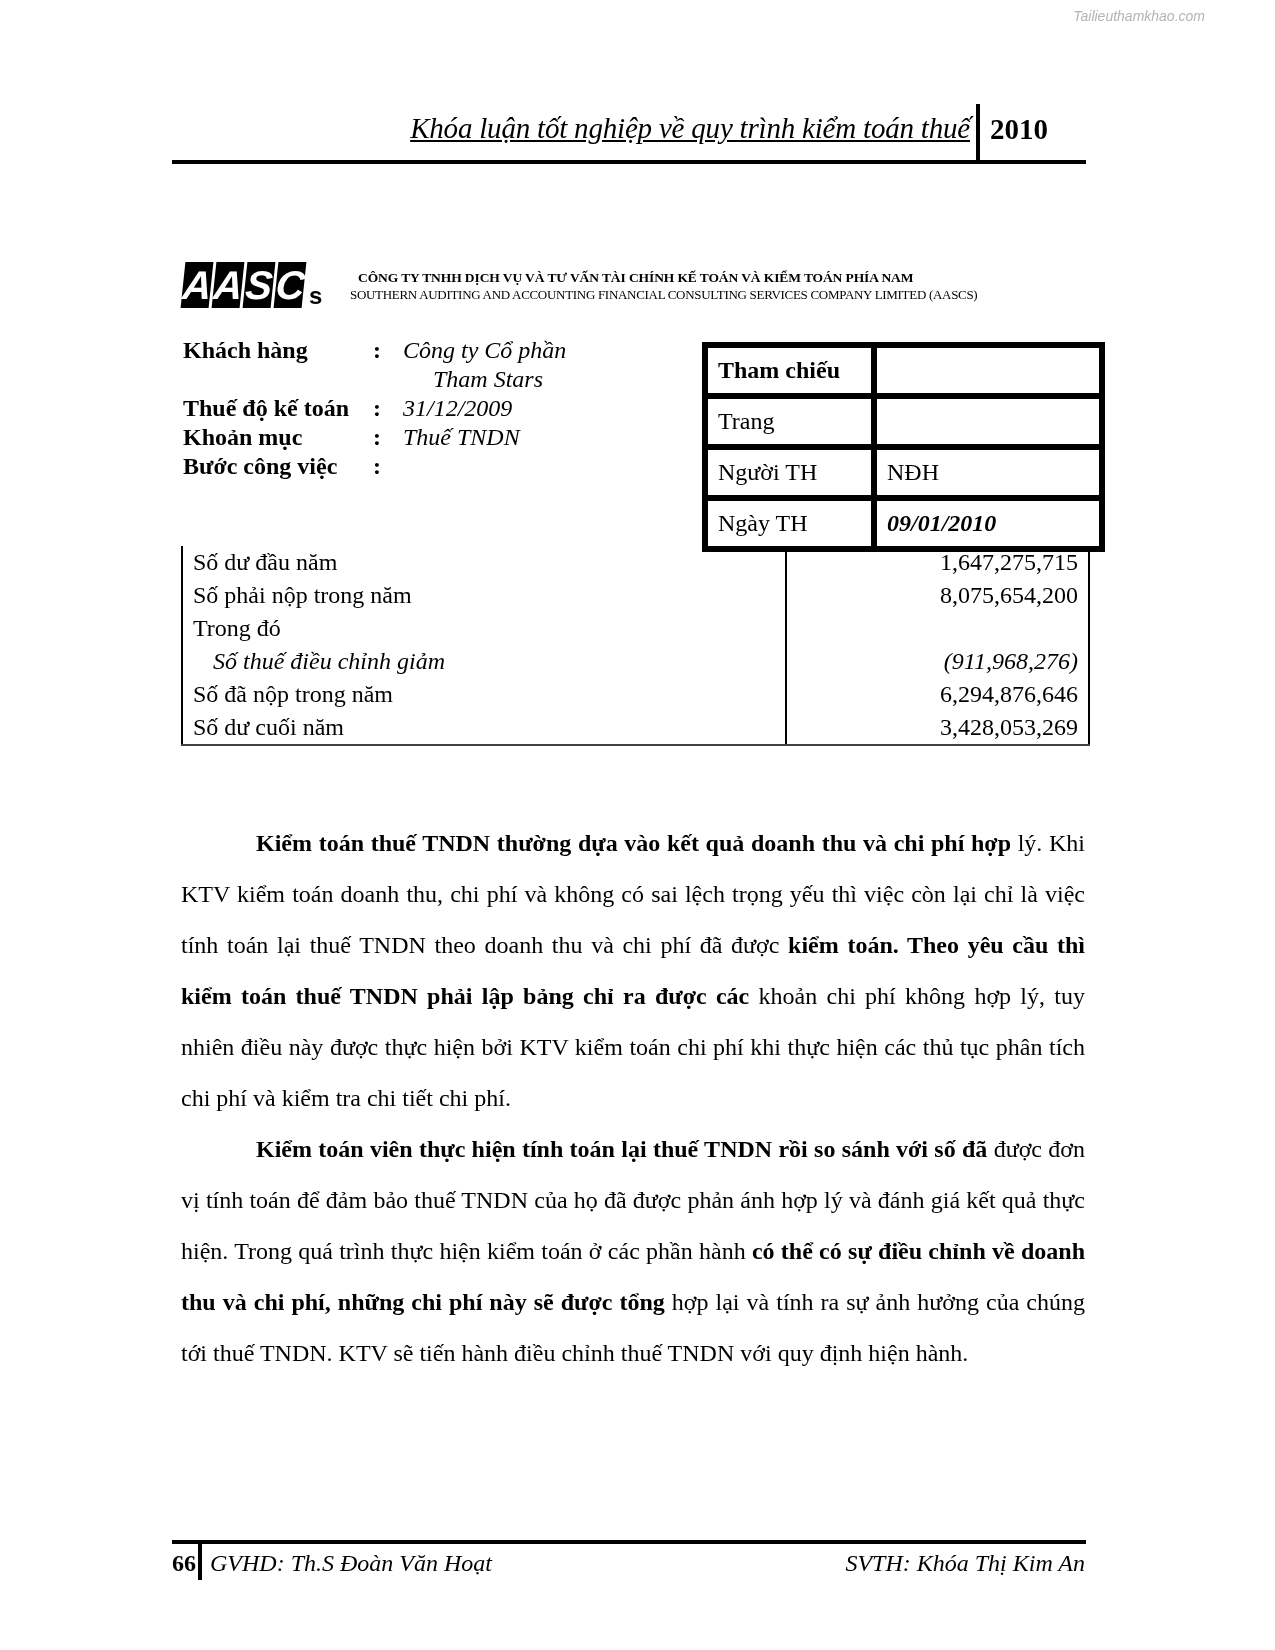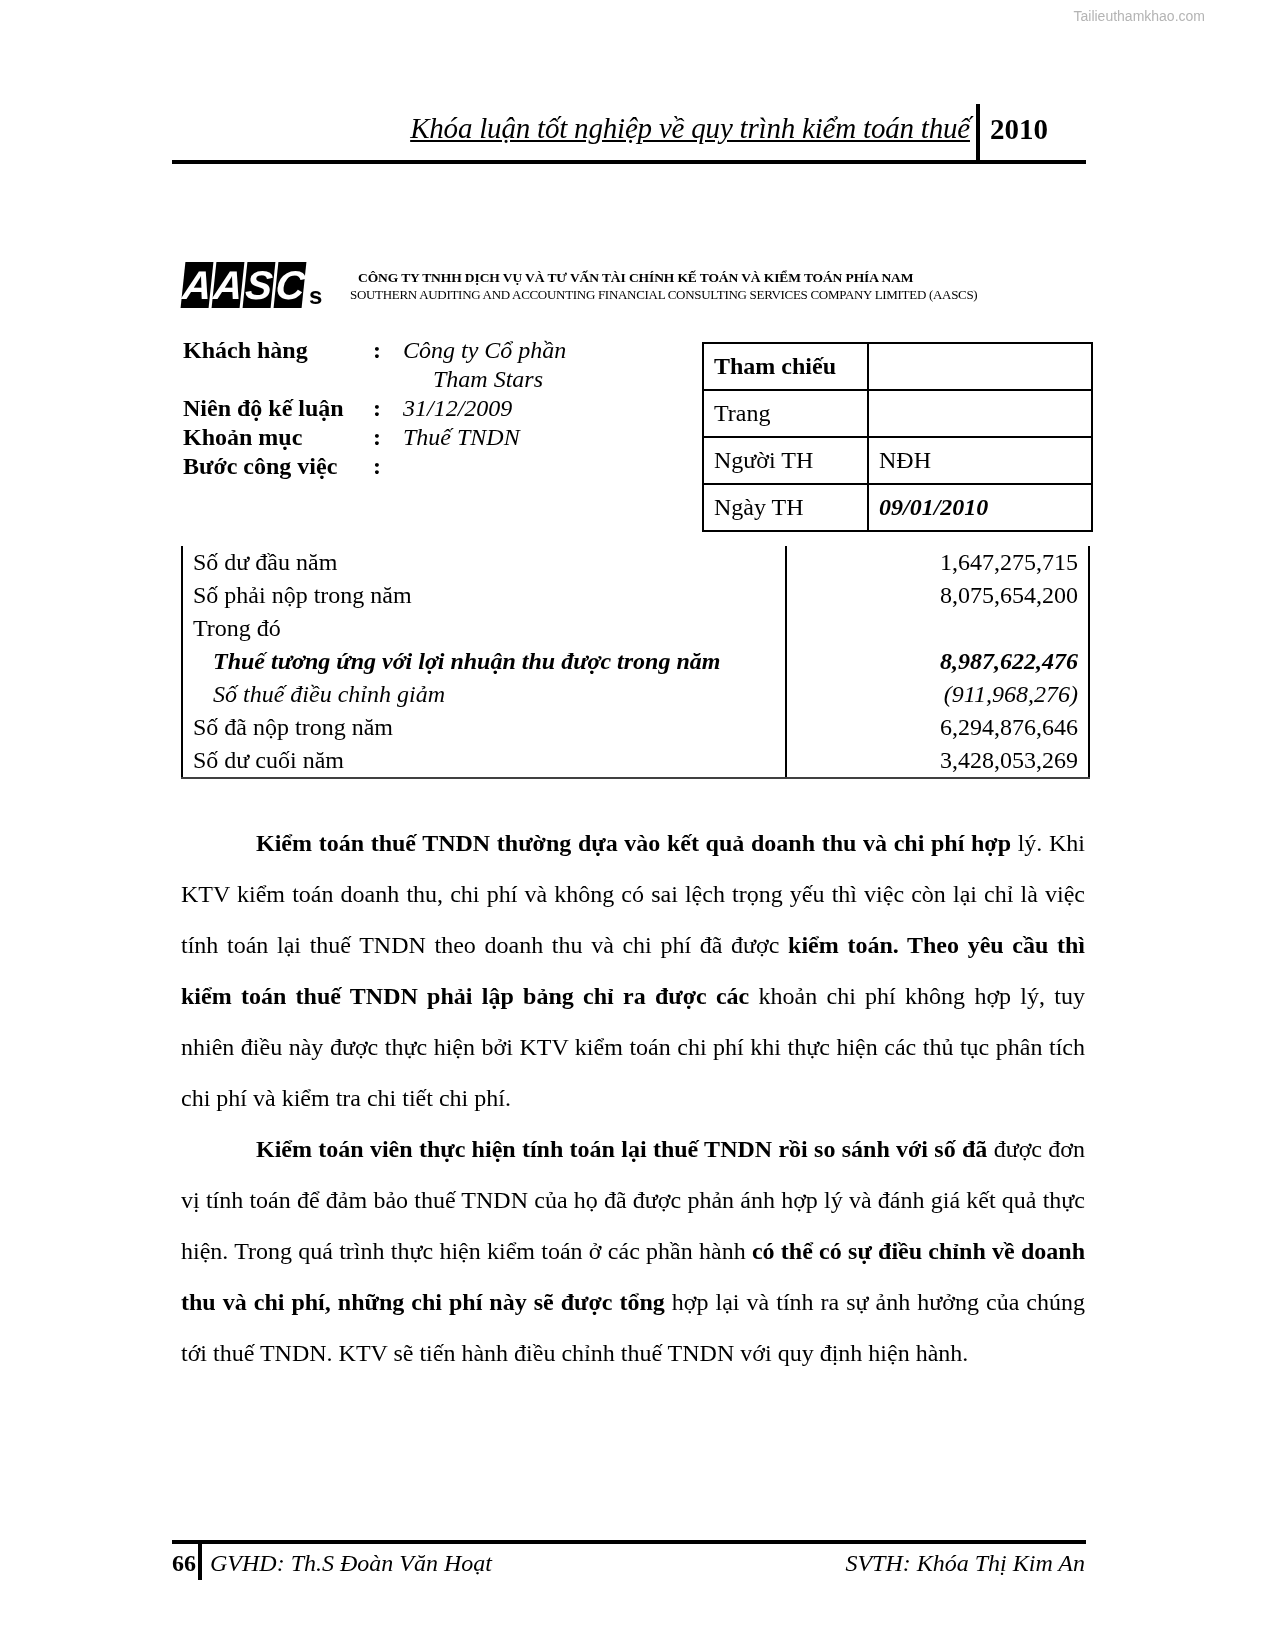--- a/index.html
+++ b/index.html
@@ -1,20 +1,20 @@
 <!DOCTYPE html>
 <html><head>
 <meta charset="utf-8">
 <style>
   html, body { margin:0; padding:0; background:#ffffff; }
   body { width:1275px; height:1650px; position:relative; overflow:hidden;
          font-family:"Liberation Serif","DejaVu Serif",serif; color:#000; }
   .abs { position:absolute; }
   .watermark { right:70px; top:8px; font-family:"Liberation Sans","DejaVu Sans",sans-serif;
-               font-size:14px; color:#b4b4b4; }
+               font-size:14px; color:#b4b4b4;font-style:italic; }
   
   .hdr-title { left:300px; top:112px; width:670px; text-align:right; font-style:italic;
                font-size:29px; letter-spacing:-0.2px;text-decoration:underline; }
   .hdr-vline { left:976px; top:104px; width:4px; height:58px; background:#000; }
   .hdr-year { left:990px; top:113px; font-weight:bold; font-size:29px; }
   .hdr-line { left:172px; top:160px; width:914px; height:4px; background:#000; }
 
   
   .logo { left:183px; top:260px; height:48px; display:flex; align-items:flex-end; }
   .logo .blk { width:28px; height:46px; background:#000; color:#fff; font-family:"Liberation Sans","DejaVu Sans",sans-serif;
@@ -28,21 +28,21 @@
   
   .info { left:183px; top:336px; font-size:24px; line-height:29px; }
   .info .row { display:flex; }
   .info .lbl { font-weight:bold; width:190px; }
   .info .sep { font-weight:bold; width:30px; }
   .info .val { font-style:italic; }
   .info .cont { padding-left:250px; font-style:italic; }
 
   
   table.ref { position:absolute; left:702px; top:342px; border-collapse:collapse; font-size:24px; }
-  table.ref td { border:2px solid #000000; height:45px; padding:0 10px; }
+  table.ref td { border:6px solid #000000; height:45px; padding:0 10px; }
   table.ref td.k { width:143px; }
   table.ref td.v { width:202px; }
   table.ref .b { font-weight:bold; }
   table.ref .bi { font-weight:bold; font-style:italic; }
 
   
   table.main { position:absolute; left:181px; top:546px; width:909px; border-collapse:collapse; font-size:24px; }
   table.main th, table.main td { border-left:2px solid #000; border-right:2px solid #000; padding:0 10px; }
   table.main th { font-weight:normal; border-top:2px solid #000; border-bottom:2px solid #000; height:32px; }
   table.main td { height:33px; line-height:33px; }
@@ -86,21 +86,21 @@
 <div class="abs co-en">SOUTHERN AUDITING AND ACCOUNTING FINANCIAL CONSULTING SERVICES COMPANY LIMITED (AASCS)</div>
 
 <div class="abs info">
   <div class="row">
     <span class="lbl">Khách hàng</span>
     <span class="sep">:</span>
     <span class="val">Công ty Cổ phần</span>
   </div>
   <div class="cont">Tham Stars</div>
   <div class="row">
-    <span class="lbl">Niên độ kế luận</span>
+    <span class="lbl">Thuế độ kế toán</span>
     <span class="sep">:</span>
     <span class="val">31/12/2009</span>
   </div>
   <div class="row">
     <span class="lbl">Khoản mục</span>
     <span class="sep">:</span>
     <span class="val">Thuế TNDN</span>
   </div>
   <div class="row">
     <span class="lbl">Bước công việc</span>
@@ -138,24 +138,20 @@
   </tr>
   <tr>
     <td>Số phải nộp trong năm</td>
     <td class="num">8,075,654,200</td>
   </tr>
   <tr>
     <td>Trong đó</td>
     <td class="num"></td>
   </tr>
   <tr>
-    <td class="ind bi">Thuế tương ứng với lợi nhuận thu được trong năm</td>
-    <td class="num bi">8,987,622,476</td>
-  </tr>
-  <tr>
     <td class="ind it">Số thuế điều chỉnh giảm</td>
     <td class="num it">(911,968,276)</td>
   </tr>
   <tr>
     <td>Số đã nộp trong năm</td>
     <td class="num">6,294,876,646</td>
   </tr>
   <tr class="last">
     <td>Số dư cuối năm</td>
     <td class="num">3,428,053,269</td>

